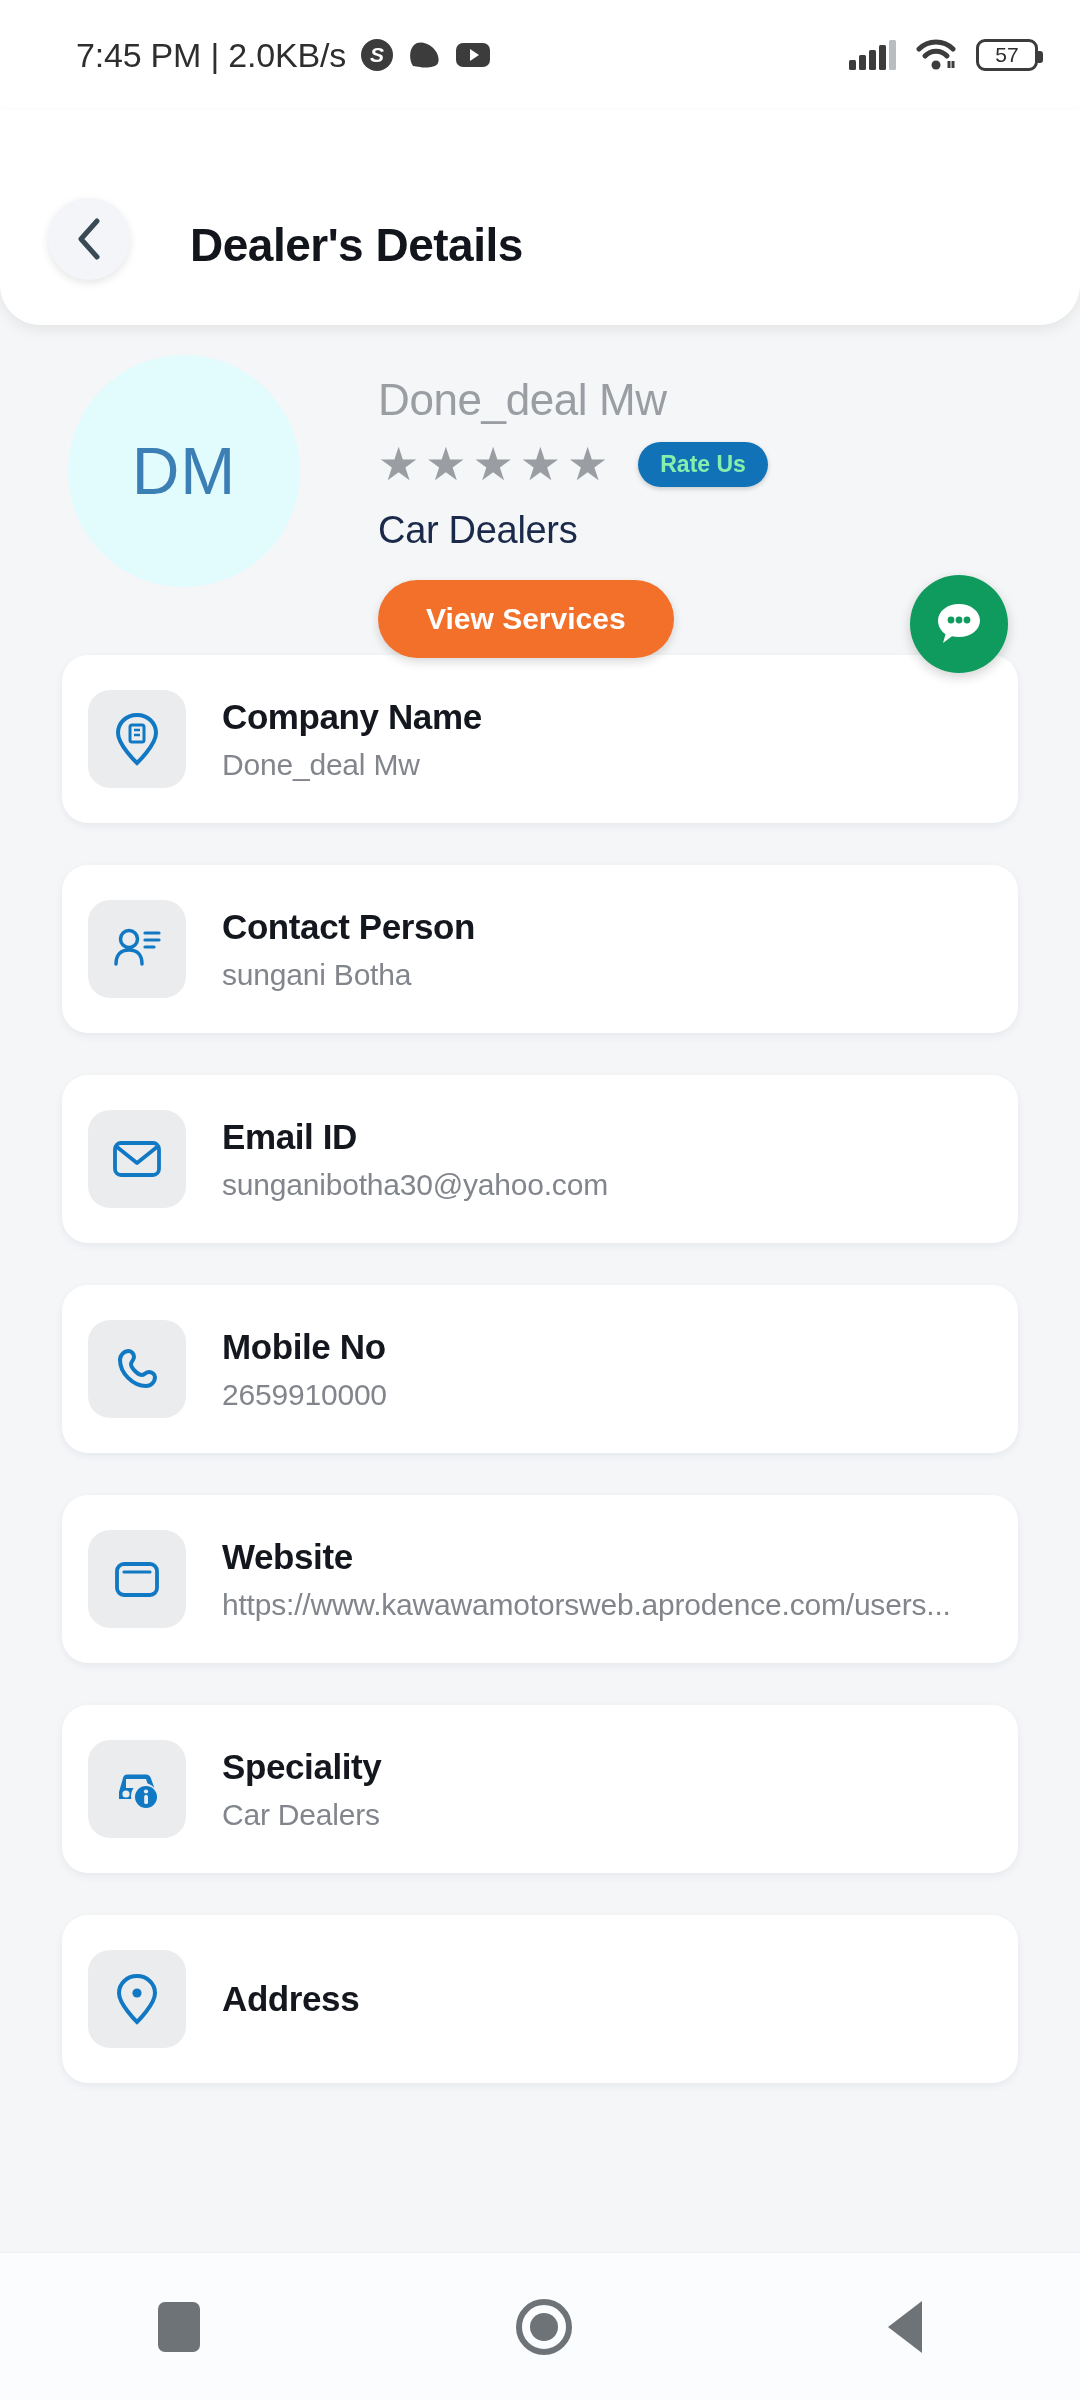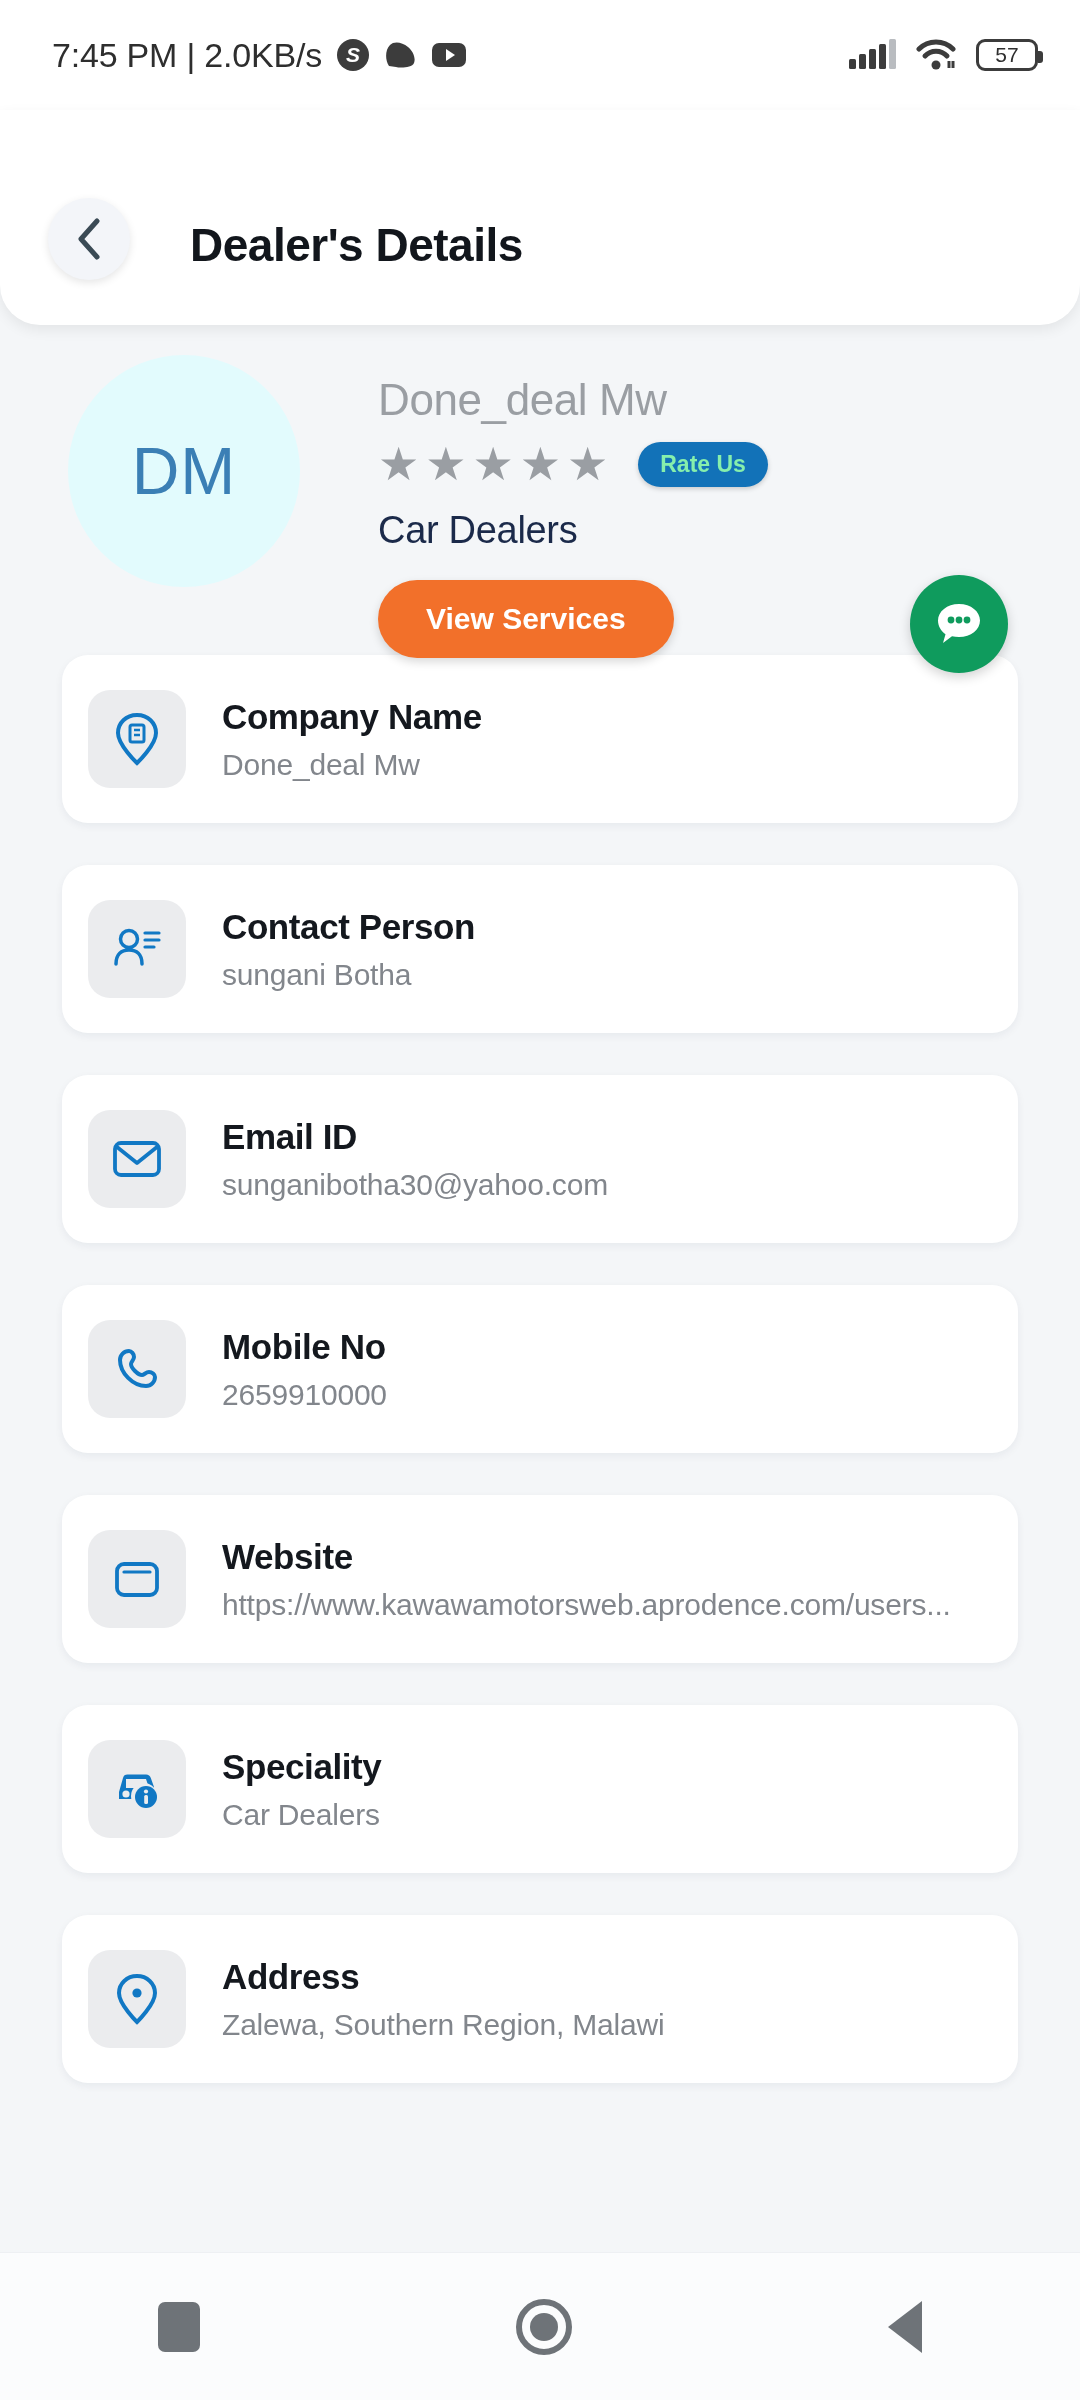--- a/index.html
+++ b/index.html
@@ -10,41 +10,41 @@
     overflow:hidden;
     position:relative;
   }
 
   
   .statusbar{
     height:110px; width:100%;
     background:#ffffff;
     display:flex; align-items:center;
     justify-content:space-between;
-    padding:0 42px 0 52px;
+    padding:0 42px 0 76px;
   }
   .sb-left{ display:flex; align-items:center; gap:14px; }
   .sb-clock{ font-size:34px; color:#2e2e2e; letter-spacing:-0.2px; white-space:nowrap; }
   .sb-app{ width:34px; height:34px; display:flex; align-items:center; justify-content:center; }
   .ic-skype{
     width:32px;height:32px;border-radius:50%;background:#3c3c3c;
     color:#fff;font-size:21px;font-weight:bold;display:flex;
     align-items:center;justify-content:center;font-style:italic;
   }
   .ic-game{ width:34px;height:26px; }
   .ic-yt{
     width:34px;height:24px;background:#3c3c3c;border-radius:7px;
     display:flex;align-items:center;justify-content:center;
   }
   .ic-yt::after{
     content:"";width:0;height:0;border-left:9px solid #fff;
     border-top:6px solid transparent;border-bottom:6px solid transparent;
     margin-left:2px;
   }
-  .sb-right{ display:flex; align-items:flex-start; gap:20px; }
+  .sb-right{ display:flex; align-items:center; gap:20px; }
   .sig{ display:flex; align-items:flex-end; gap:3px; height:30px; }
   .sig i{ width:7px; background:#3c3c3c; border-radius:1.5px; display:block; }
   .sig i:nth-child(1){height:10px}
   .sig i:nth-child(2){height:15px}
   .sig i:nth-child(3){height:20px}
   .sig i:nth-child(4){height:25px}
   .sig i:nth-child(5){height:30px;background:#b9bcc0}
   .batt{
     width:62px;height:32px;border:3px solid #3c3c3c;border-radius:9px;
     position:relative;display:flex;align-items:center;justify-content:center;
@@ -327,21 +327,20 @@
 
   <div class="card">
     <div class="card-ic">
       <svg width="46" height="54" viewBox="0 0 46 54">
         <path d="M23 4 C13 4 5 11.5 5 21 C5 32.5 23 50 23 50 C23 50 41 32.5 41 21 C41 11.5 33 4 23 4 Z" fill="none" stroke="#1178c4" stroke-width="4"></path>
         <circle cx="23" cy="21" r="4.6" fill="#1178c4"></circle>
       </svg>
     </div>
     <div class="card-txt">
       <div class="card-label">Address</div>
-      <div class="card-value">Zalewa, Southern Region, Malawi</div>
     </div>
   </div>
 
 </div>
 
 <div class="navbar">
   <div class="nv-sq"></div>
   <div class="nv-ci">
       <i></i>
     </div>

